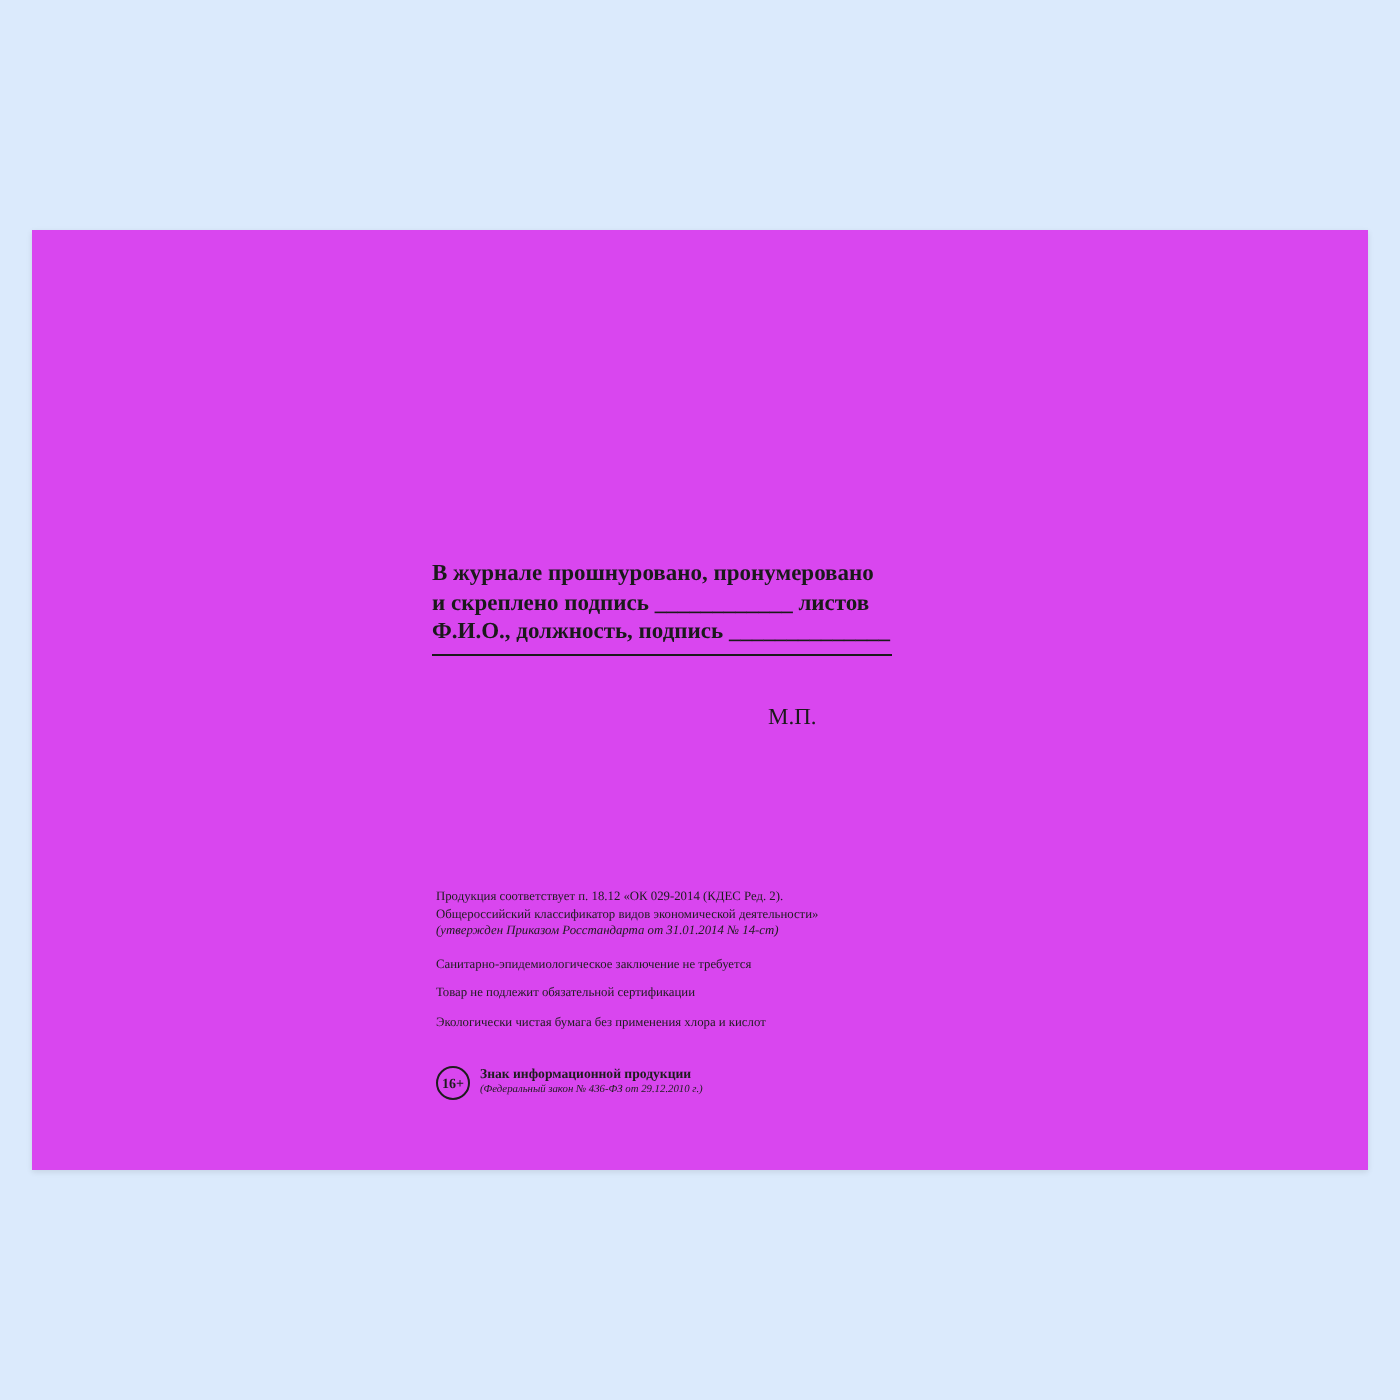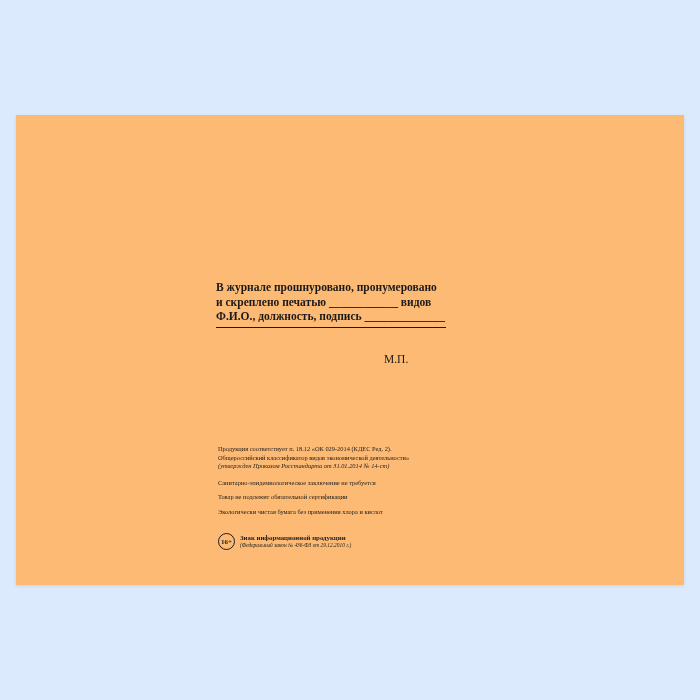--- a/index.html
+++ b/index.html
@@ -17,21 +17,21 @@
     position: relative;
     width: 700px;
     height: 700px;
   }
   .page {
     position: absolute;
     left: 16px;
     top: 115px;
     width: 668px;
     height: 470px;
-    background: #fdba74;
+    background: #d946ef;
     box-shadow: 0 1px 3px rgba(0,0,0,0.10);
   }
   .block-main {
     position: absolute;
     left: 200px;
     top: 165px;
     width: 300px;
   }
   .line {
     font-size: 11.5px;
@@ -114,21 +114,21 @@
   }
 </style>
 </head>
 <body>
 
 <div class="stage">
   <div class="page">
 
     <div class="block-main">
       <div class="line">В журнале прошнуровано, пронумеровано</div>
-      <div class="line">и скреплено печатью ____________ видов</div>
+      <div class="line">и скреплено подпись ____________ листов</div>
       <div class="line">Ф.И.О., должность, подпись ______________</div>
       <span class="line-rule"></span>
     </div>
 
     <div class="mp">М.П.</div>
 
     <div class="block-legal">
       <div class="legal-line">Продукция соответствует п. 18.12 «ОК 029-2014 (КДЕС Ред. 2).</div>
       <div class="legal-line">Общероссийский классификатор видов экономической деятельности»</div>
       <div class="legal-line legal-italic">(утвержден Приказом Росстандарта от 31.01.2014 № 14-ст)</div>

